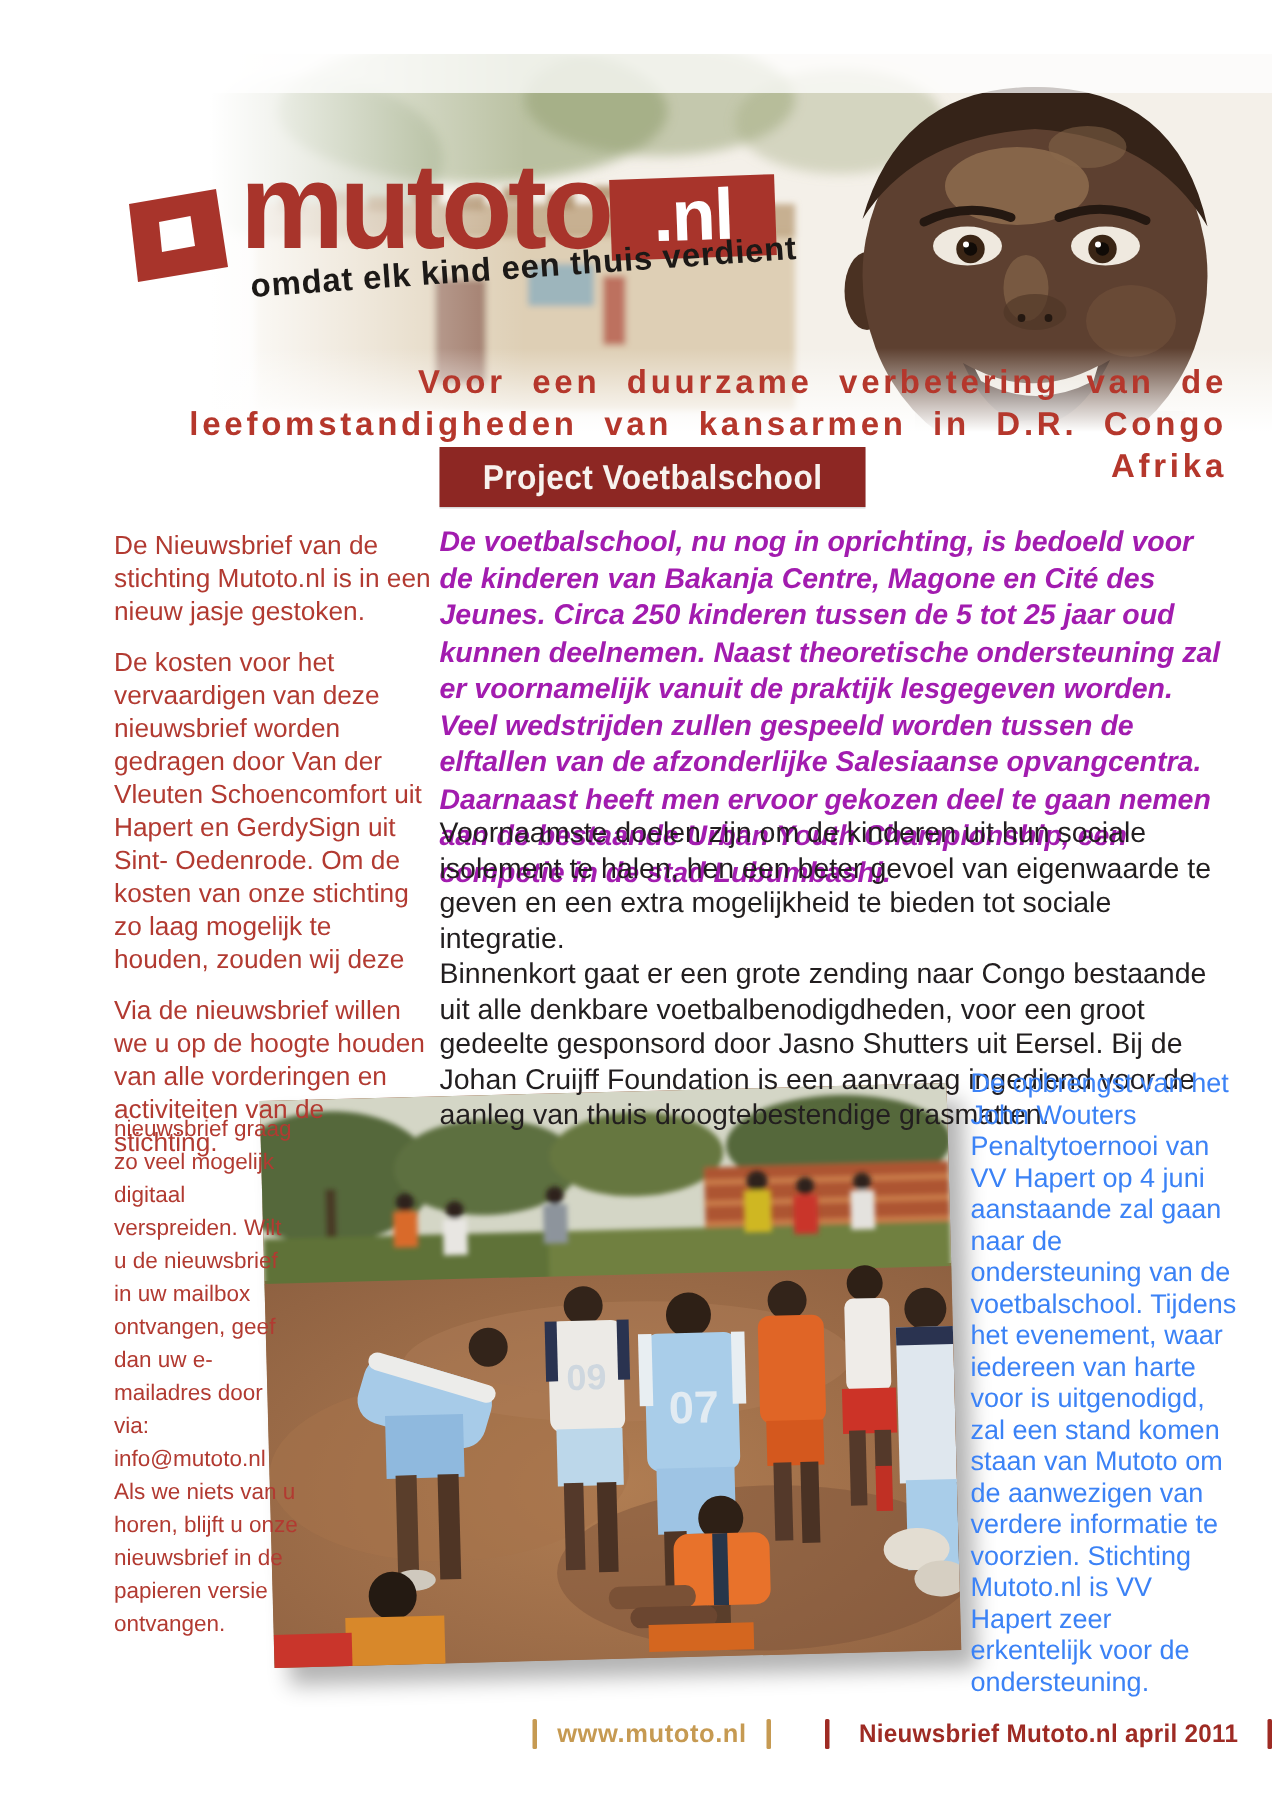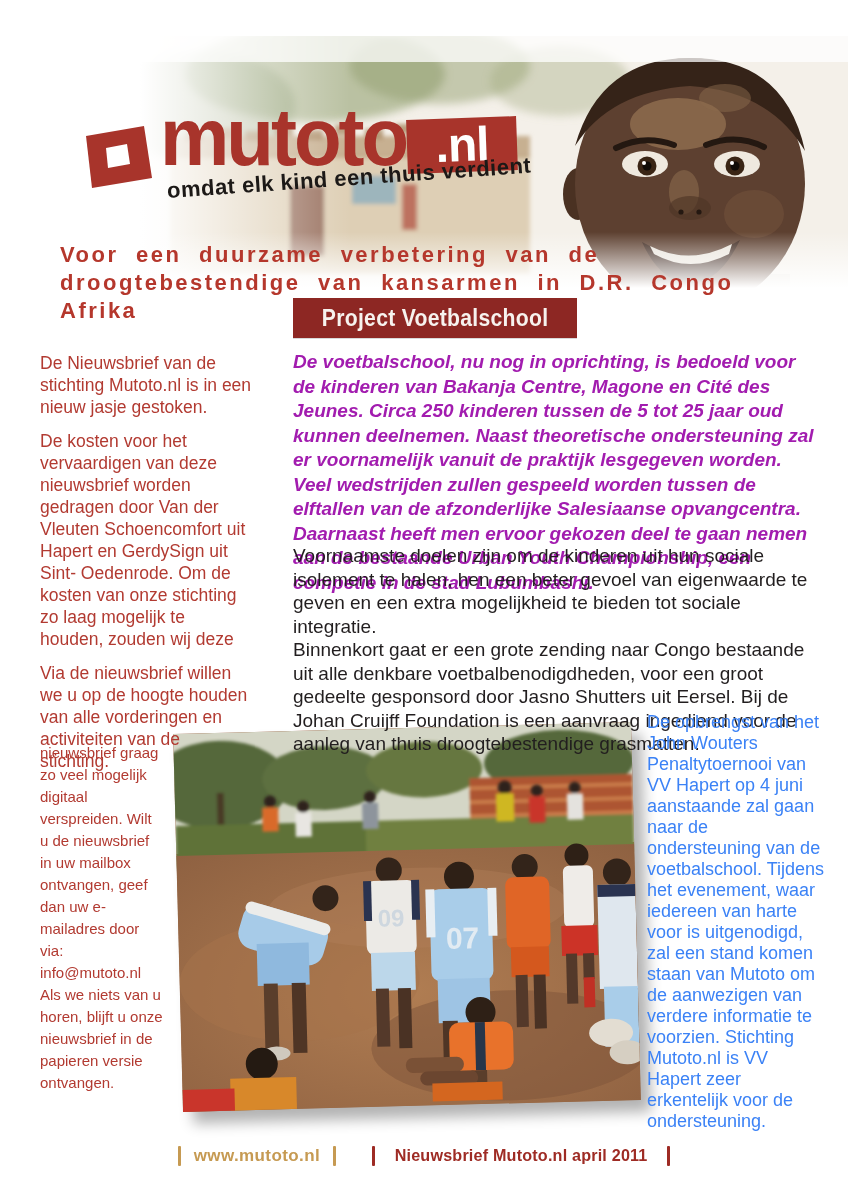--- a/index.html
+++ b/index.html
@@ -20,35 +20,35 @@
     background:#a8342b;display:flex;align-items:center;justify-content:center;
     transform:rotate(-2deg);
   }
   .nl-box span{color:#ffffff;font-size:48px;font-weight:bold;line-height:1;letter-spacing:-1px;}
   .tagline{
     position:absolute;left:168px;top:178px;width:330px;z-index:3;
     font-size:22px;font-weight:bold;color:#1c1917;letter-spacing:.5px;
     transform:rotate(-4deg);transform-origin:left bottom;white-space:nowrap;
   }
   .headline{
-    position:absolute;left:60px;top:241px;width:758px;z-index:4;text-align:left;
+    position:absolute;left:60px;top:241px;width:758px;z-index:4;text-align:right;
     color:#b5372c;font-weight:bold;font-size:22px;line-height:28px;
     letter-spacing:2.5px;word-spacing:9px;
   }
   
   .col-head{
     position:absolute;top:298px;height:40px;background:#8d2723;z-index:2;
     display:flex;align-items:center;justify-content:center;
     box-shadow:0 1px 0 rgba(0,0,0,.15);
   }
   .col-head span{color:#f7f2ee;font-size:23px;font-weight:bold;letter-spacing:.3px;transform:scaleX(.92);}
   #head-left{left:30px;width:236px;}
   #head-right{left:293px;width:284px;}
   
-  .red-text{color:#b23a31;}
+  .red-text{color:#b23a31;margin-left:36px;}
   .left-wide{
     position:absolute;left:40px;top:352px;width:212px;z-index:2;
     font-size:17.5px;line-height:22px;
   }
   .left-wide p{margin:0 0 12px 0;}
   .left-narrow{
     position:absolute;left:40px;top:742px;width:124px;z-index:2;
     font-size:15px;line-height:22px;
   }
   .right-intro{
@@ -68,21 +68,21 @@
   .main-photo{
     position:absolute;left:178px;top:728px;width:458px;height:378px;z-index:1;
     transform:rotate(-1.5deg);
     box-shadow:10px 12px 14px rgba(0,0,0,.30);
     background:#9a6a48;overflow:hidden;
   }
   .main-photo svg{display:block;}
   
   .footer{
     position:absolute;left:0;top:1146px;width:848px;z-index:2;
-    display:flex;align-items:center;justify-content:center;gap:13px;
+    display:flex;align-items:center;justify-content:flex-end;gap:13px;
     font-size:17px;font-weight:bold;
   }
   .bar{width:3px;height:20px;border-radius:1px;}
   .bar.gold{background:#c69a52;}
   .bar.red{background:#9e2b24;}
   .footer .site{color:#c69a52;text-decoration:none;letter-spacing:.4px;}
   .footer .issue{color:#9e2b24;transform:scaleX(.95);letter-spacing:.2px;}
   .gap{width:10px;}
 </style>
 </head>
@@ -174,21 +174,21 @@
     <polygon points="24,24 45,20 48,40 26,44" fill="#ffffff"></polygon>
   </svg>
   <div class="logo-word">mutoto</div>
   <div class="nl-box">
     <span>.nl</span>
   </div>
   <div class="tagline">omdat elk kind een thuis verdient</div>
 
   <div class="headline">
     <div>Voor een duurzame verbetering van de</div>
-    <div>droogtebestendige van kansarmen in D.R. Congo Afrika</div>
+    <div>leefomstandigheden van kansarmen in D.R. Congo Afrika</div>
   </div>
 
   <div class="col-head" id="head-right">
     <span>Project Voetbalschool</span>
   </div>
 
   <div class="left-wide red-text">
     <p>De Nieuwsbrief van de stichting Mutoto.nl is in een nieuw jasje gestoken.</p>
     <p>De kosten voor het vervaardigen van deze nieuwsbrief worden gedragen door Van der Vleuten Schoencomfort uit Hapert en GerdySign uit Sint- Oedenrode. Om de kosten van onze stichting zo laag mogelijk te houden, zouden wij deze</p>
     <p>Via de nieuwsbrief willen we u op de hoogte houden van alle vorderingen en activiteiten van de stichting.</p>

